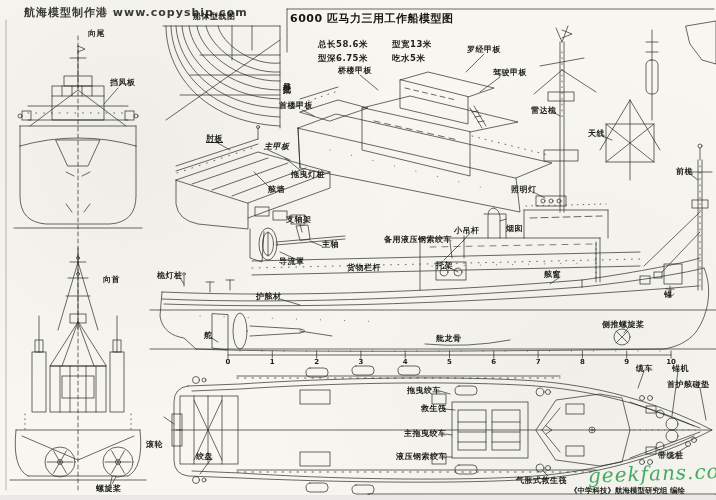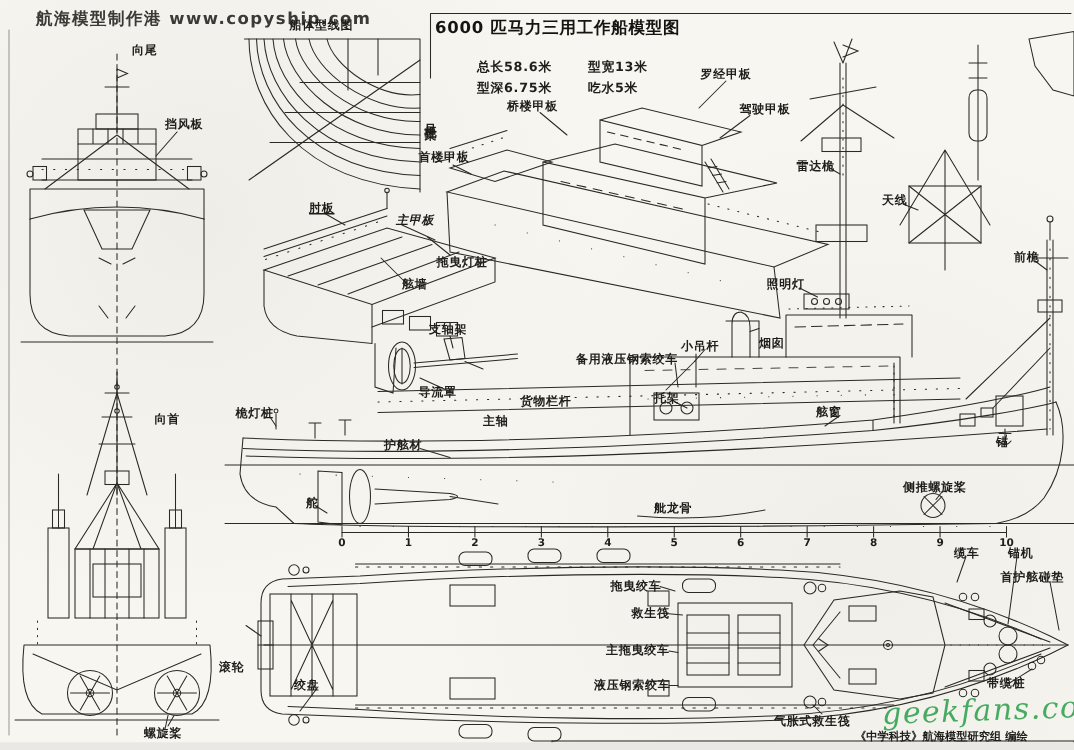--- a/index.html
+++ b/index.html
@@ -331,21 +331,21 @@
       <span class="lbl" style="left: 467px; top: 46px;">罗经甲板</span>
       <span class="lbl" style="left: 493px; top: 69px;">驾驶甲板</span>
       <span class="lbl" style="left: 338px; top: 67px;">桥楼甲板</span>
       <span class="lbl vert" style="left: 282px; top: 76px;">吊杆托架</span>
       <span class="lbl" style="left: 279px; top: 102px; font-family: Liberation Mono, monospace;">首楼甲板</span>
       <span class="lbl" style="left: 206px; top: 135px; text-decoration: underline;">肘板</span>
       <span class="lbl" style="left: 264px; top: 143px; font-style: italic;">主甲板</span>
       <span class="lbl" style="left: 291px; top: 171px;">拖曳灯桩</span>
       <span class="lbl" style="left: 268px; top: 186px;">舷墙</span>
       <span class="lbl" style="left: 286px; top: 216px;">支轴架</span>
-      <span class="lbl" style="left: 322px; top: 241px; margin-top: 36px;">主轴</span>
+      <span class="lbl" style="left: 322px; top: 241px;">主轴</span>
       <span class="lbl" style="left: 279px; top: 258px;">导流罩</span>
       <span class="lbl" style="left: 531px; top: 107px;">雷达桅</span>
       <span class="lbl" style="left: 588px; top: 130px;">天线</span>
       <span class="lbl" style="left: 676px; top: 168px;">前桅</span>
       <span class="lbl" style="left: 511px; top: 186px;">照明灯</span>
       <span class="lbl" style="left: 506px; top: 225px;">烟囱</span>
       <span class="lbl" style="left: 454px; top: 227px;">小吊杆</span>
       <span class="lbl" style="left: 384px; top: 236px;">备用液压钢索绞车</span>
       <span class="lbl" style="left: 436px; top: 262px;">托架</span>
       <span class="lbl" style="left: 157px; top: 272px;">桅灯桩</span>

